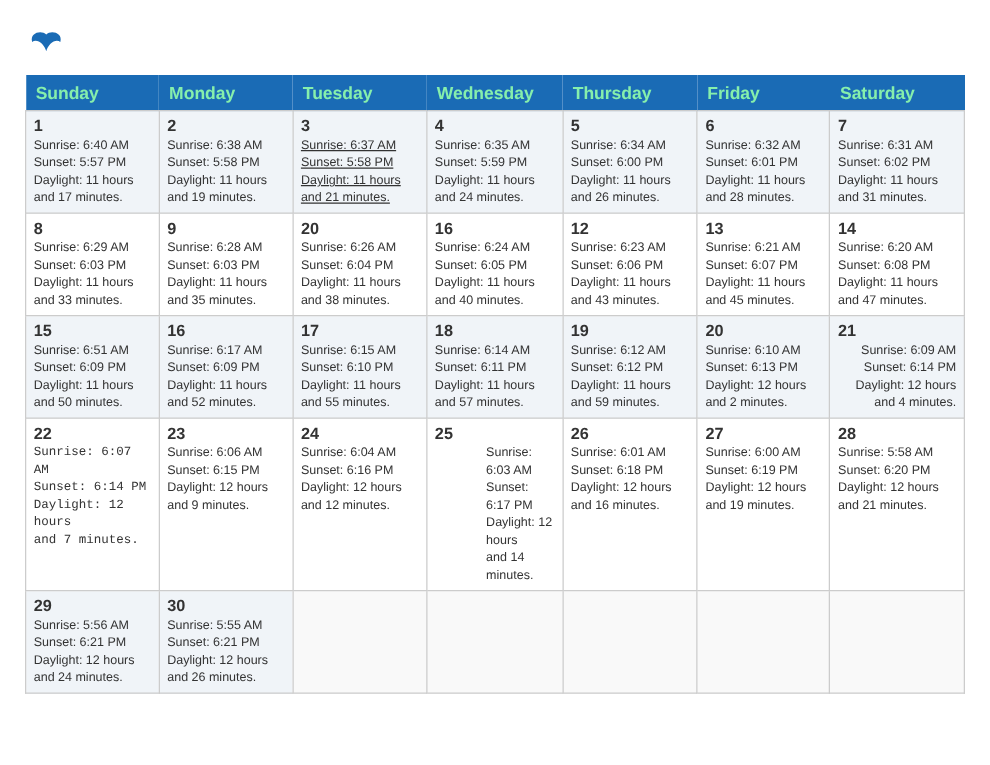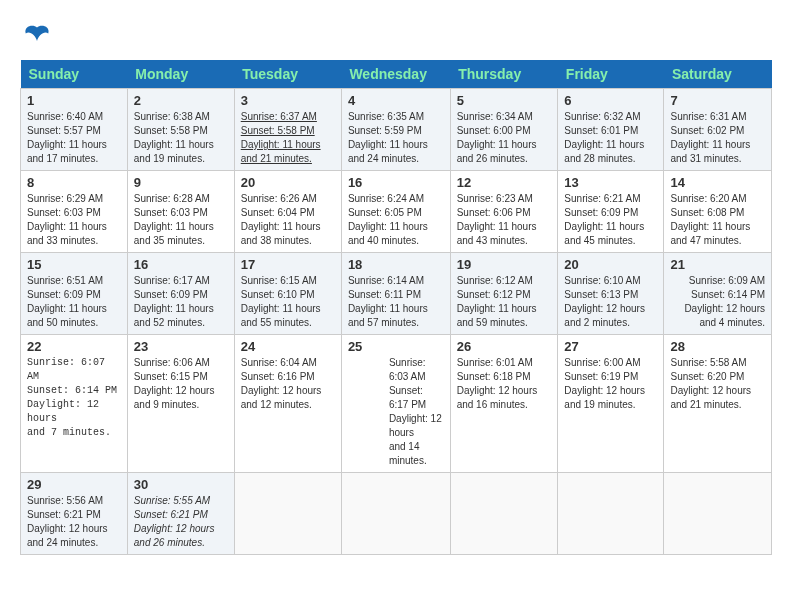--- a/index.html
+++ b/index.html
@@ -196,21 +196,21 @@
         <td>
           <span class="day-num">12</span>
           <div style="font-size: 10px; line-height: 1.4; white-space: pre-line;">Sunrise: 6:23 AM
 Sunset: 6:06 PM
 Daylight: 11 hours
 and 43 minutes.</div>
         </td>
         <td>
           <span class="day-num">13</span>
           <div style="font-size: 10px; line-height: 1.4; white-space: pre-line;">Sunrise: 6:21 AM
-Sunset: 6:09 PM
+Sunset: 6:07 PM
 Daylight: 11 hours
 and 45 minutes.</div>
         </td>
         <td>
           <span class="day-num">14</span>
           <div style="font-size: 10px; line-height: 1.4; white-space: pre-line;">Sunrise: 6:20 AM
 Sunset: 6:08 PM
 Daylight: 11 hours
 and 47 minutes.</div>
         </td>
@@ -320,21 +320,21 @@
       <tr>
         <td>
           <span class="day-num">29</span>
           <div style="font-size: 10px; line-height: 1.4; white-space: pre-line;">Sunrise: 5:56 AM
 Sunset: 6:21 PM
 Daylight: 12 hours
 and 24 minutes.</div>
         </td>
         <td>
           <span class="day-num">30</span>
-          <div style="font-size: 10px; line-height: 1.4; white-space: pre-line; font-style: italic;">Sunrise: 5:55 AM
+          <div style="font-size: 10px; line-height: 1.4; white-space: pre-line;">Sunrise: 5:55 AM
 Sunset: 6:21 PM
 Daylight: 12 hours
 and 26 minutes.</div>
         </td>
         <td class="empty-cell"></td>
         <td class="empty-cell"></td>
         <td class="empty-cell"></td>
         <td class="empty-cell"></td>
         <td class="empty-cell"></td>
       </tr>

